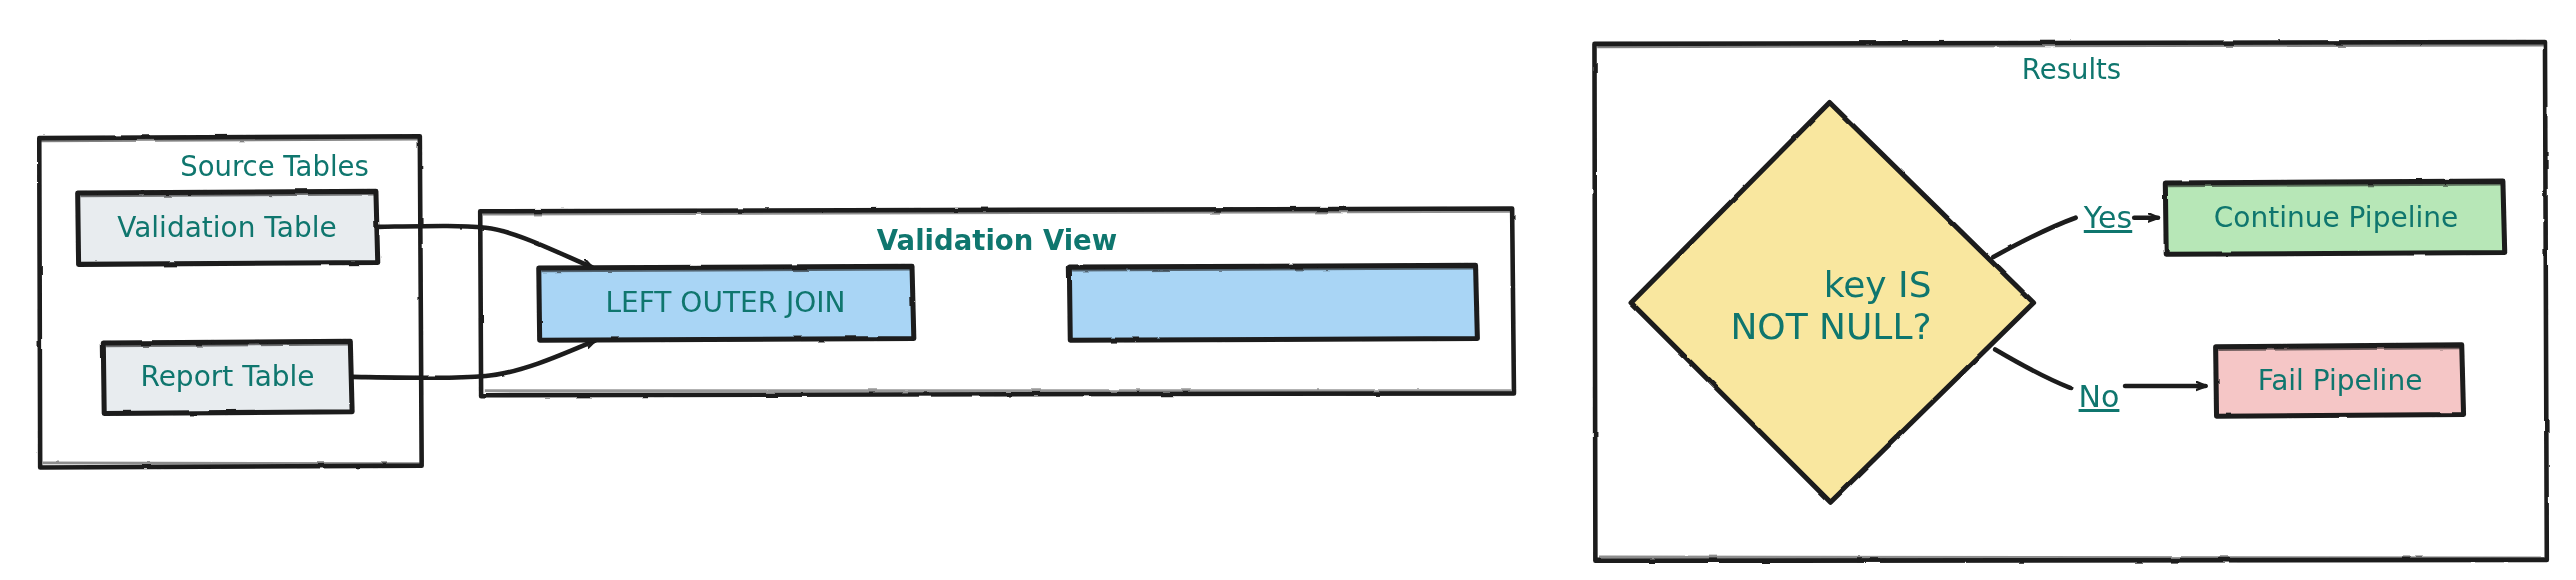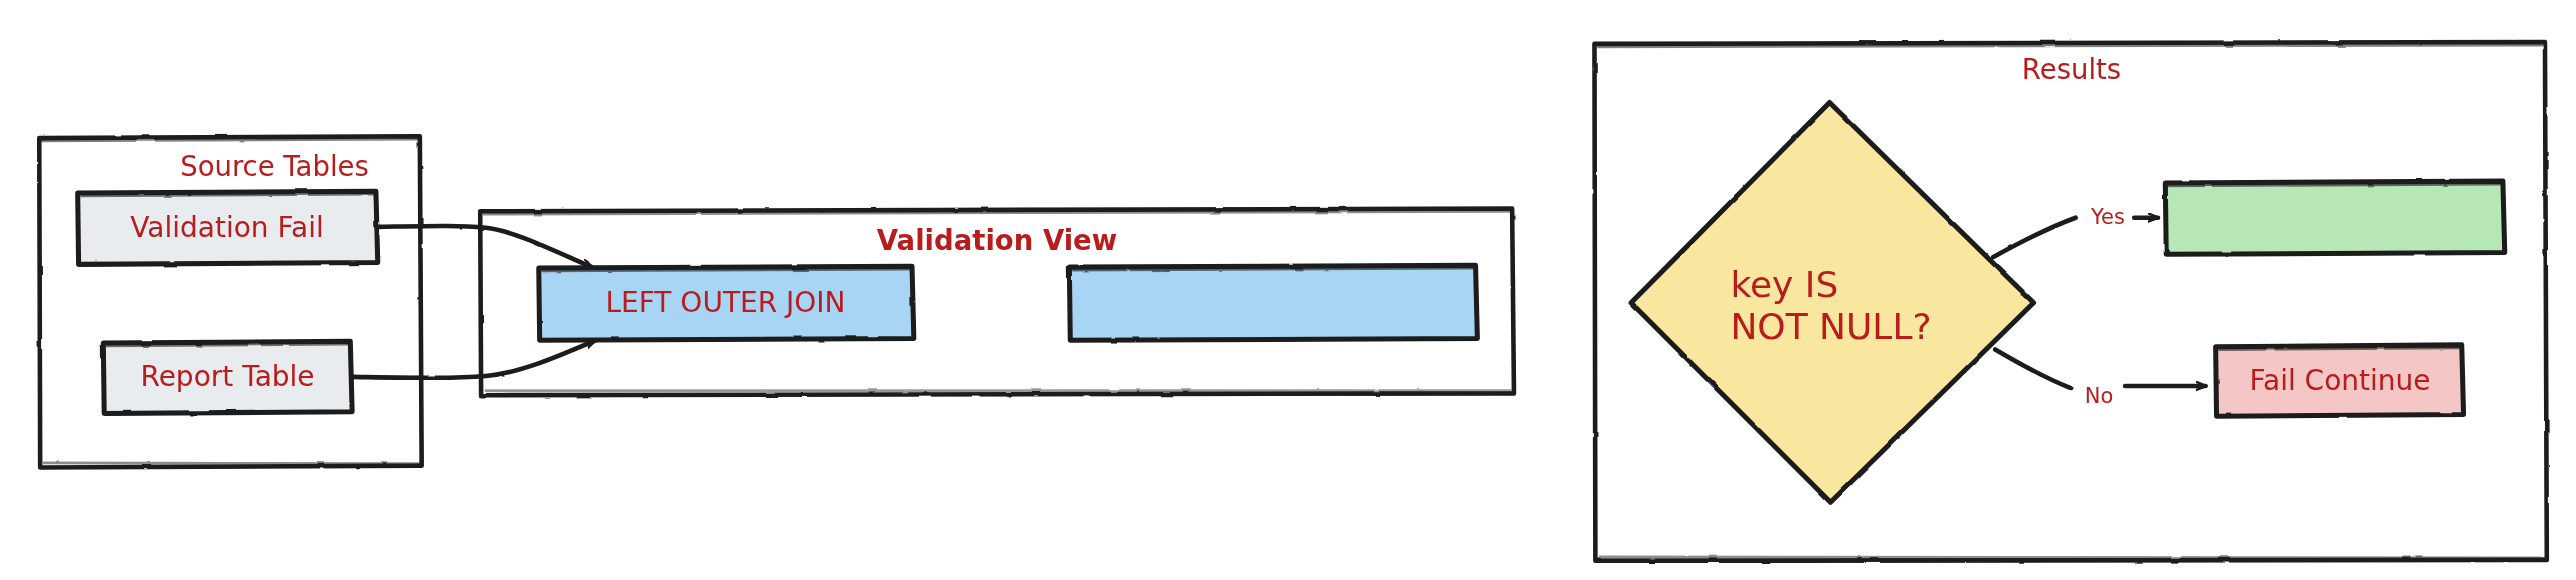--- a/index.html
+++ b/index.html
@@ -21,31 +21,31 @@
     position: absolute;
     inset: 0;
     width: 2576px;
     height: 580px;
   }
   .lbl {
     position: absolute;
     display: flex;
     align-items: center;
     justify-content: center;
-    text-align: left;
-    color: #b91c1c;
+    text-align: right;
+    color: #0f766e;
     font-family: "DejaVu Sans", sans-serif;
     line-height: 1.18;
     white-space: pre-line;
     pointer-events: none;
     user-select: none;
   }
   .group-title { font-size: 27.5px; }
   .node-label  { font-size: 28px; }
-  .edge-label  { font-size: 21px; }
+  .edge-label  { font-size: 30px; text-decoration: underline; }
   .diamond-label { font-size: 36px; }
 </style>
 </head>
 <body>
 
 <div id="stage">
 
   <svg id="sketch" viewBox="0 0 2814 634" xmlns="http://www.w3.org/2000/svg">
 
     <defs>
@@ -141,31 +141,32 @@
     </g>
 
   </svg>
 
   <div class="lbl group-title" style="left:38px; top:148px; width:383px; height:37px;margin-left:45px;">Source Tables</div>
 
   <div class="lbl group-title" style="left:480px; top:222px; width:1034px; height:37px;font-weight:bold;">Validation View</div>
 
   <div class="lbl group-title" style="left:1595px; top:51px; width:953px; height:37px;">Results</div>
 
-  <div class="lbl node-label" style="left:77px; top:191px; width:300px; height:73px;">Validation Fail</div>
+  <div class="lbl node-label" style="left:77px; top:191px; width:300px; height:73px;">Validation Table</div>
 
   <div class="lbl node-label" style="left:103px; top:341px; width:249px; height:72px;">Report Table</div>
 
   <div class="lbl node-label" style="left:538px; top:266px; width:375px; height:74px;">LEFT OUTER JOIN</div>
 
 
   <div class="lbl diamond-label" style="left:1689px; top:271px; width:284px; height:70px;">key IS
 NOT NULL?</div>
 
+  <div class="lbl node-label" style="left:2166px; top:181px; width:340px; height:73px;">Continue Pipeline</div>
 
-  <div class="lbl node-label" style="left:2216px; top:345px; width:248px; height:71px;">Fail Continue</div>
+  <div class="lbl node-label" style="left:2216px; top:345px; width:248px; height:71px;">Fail Pipeline</div>
 
   <div class="lbl edge-label" style="left:2067px; top:200px; width:82px; height:35px;">Yes</div>
 
   <div class="lbl edge-label" style="left:2067px; top:379px; width:64px; height:35px;">No</div>
 
 </div>
 
 
 </body></html>

